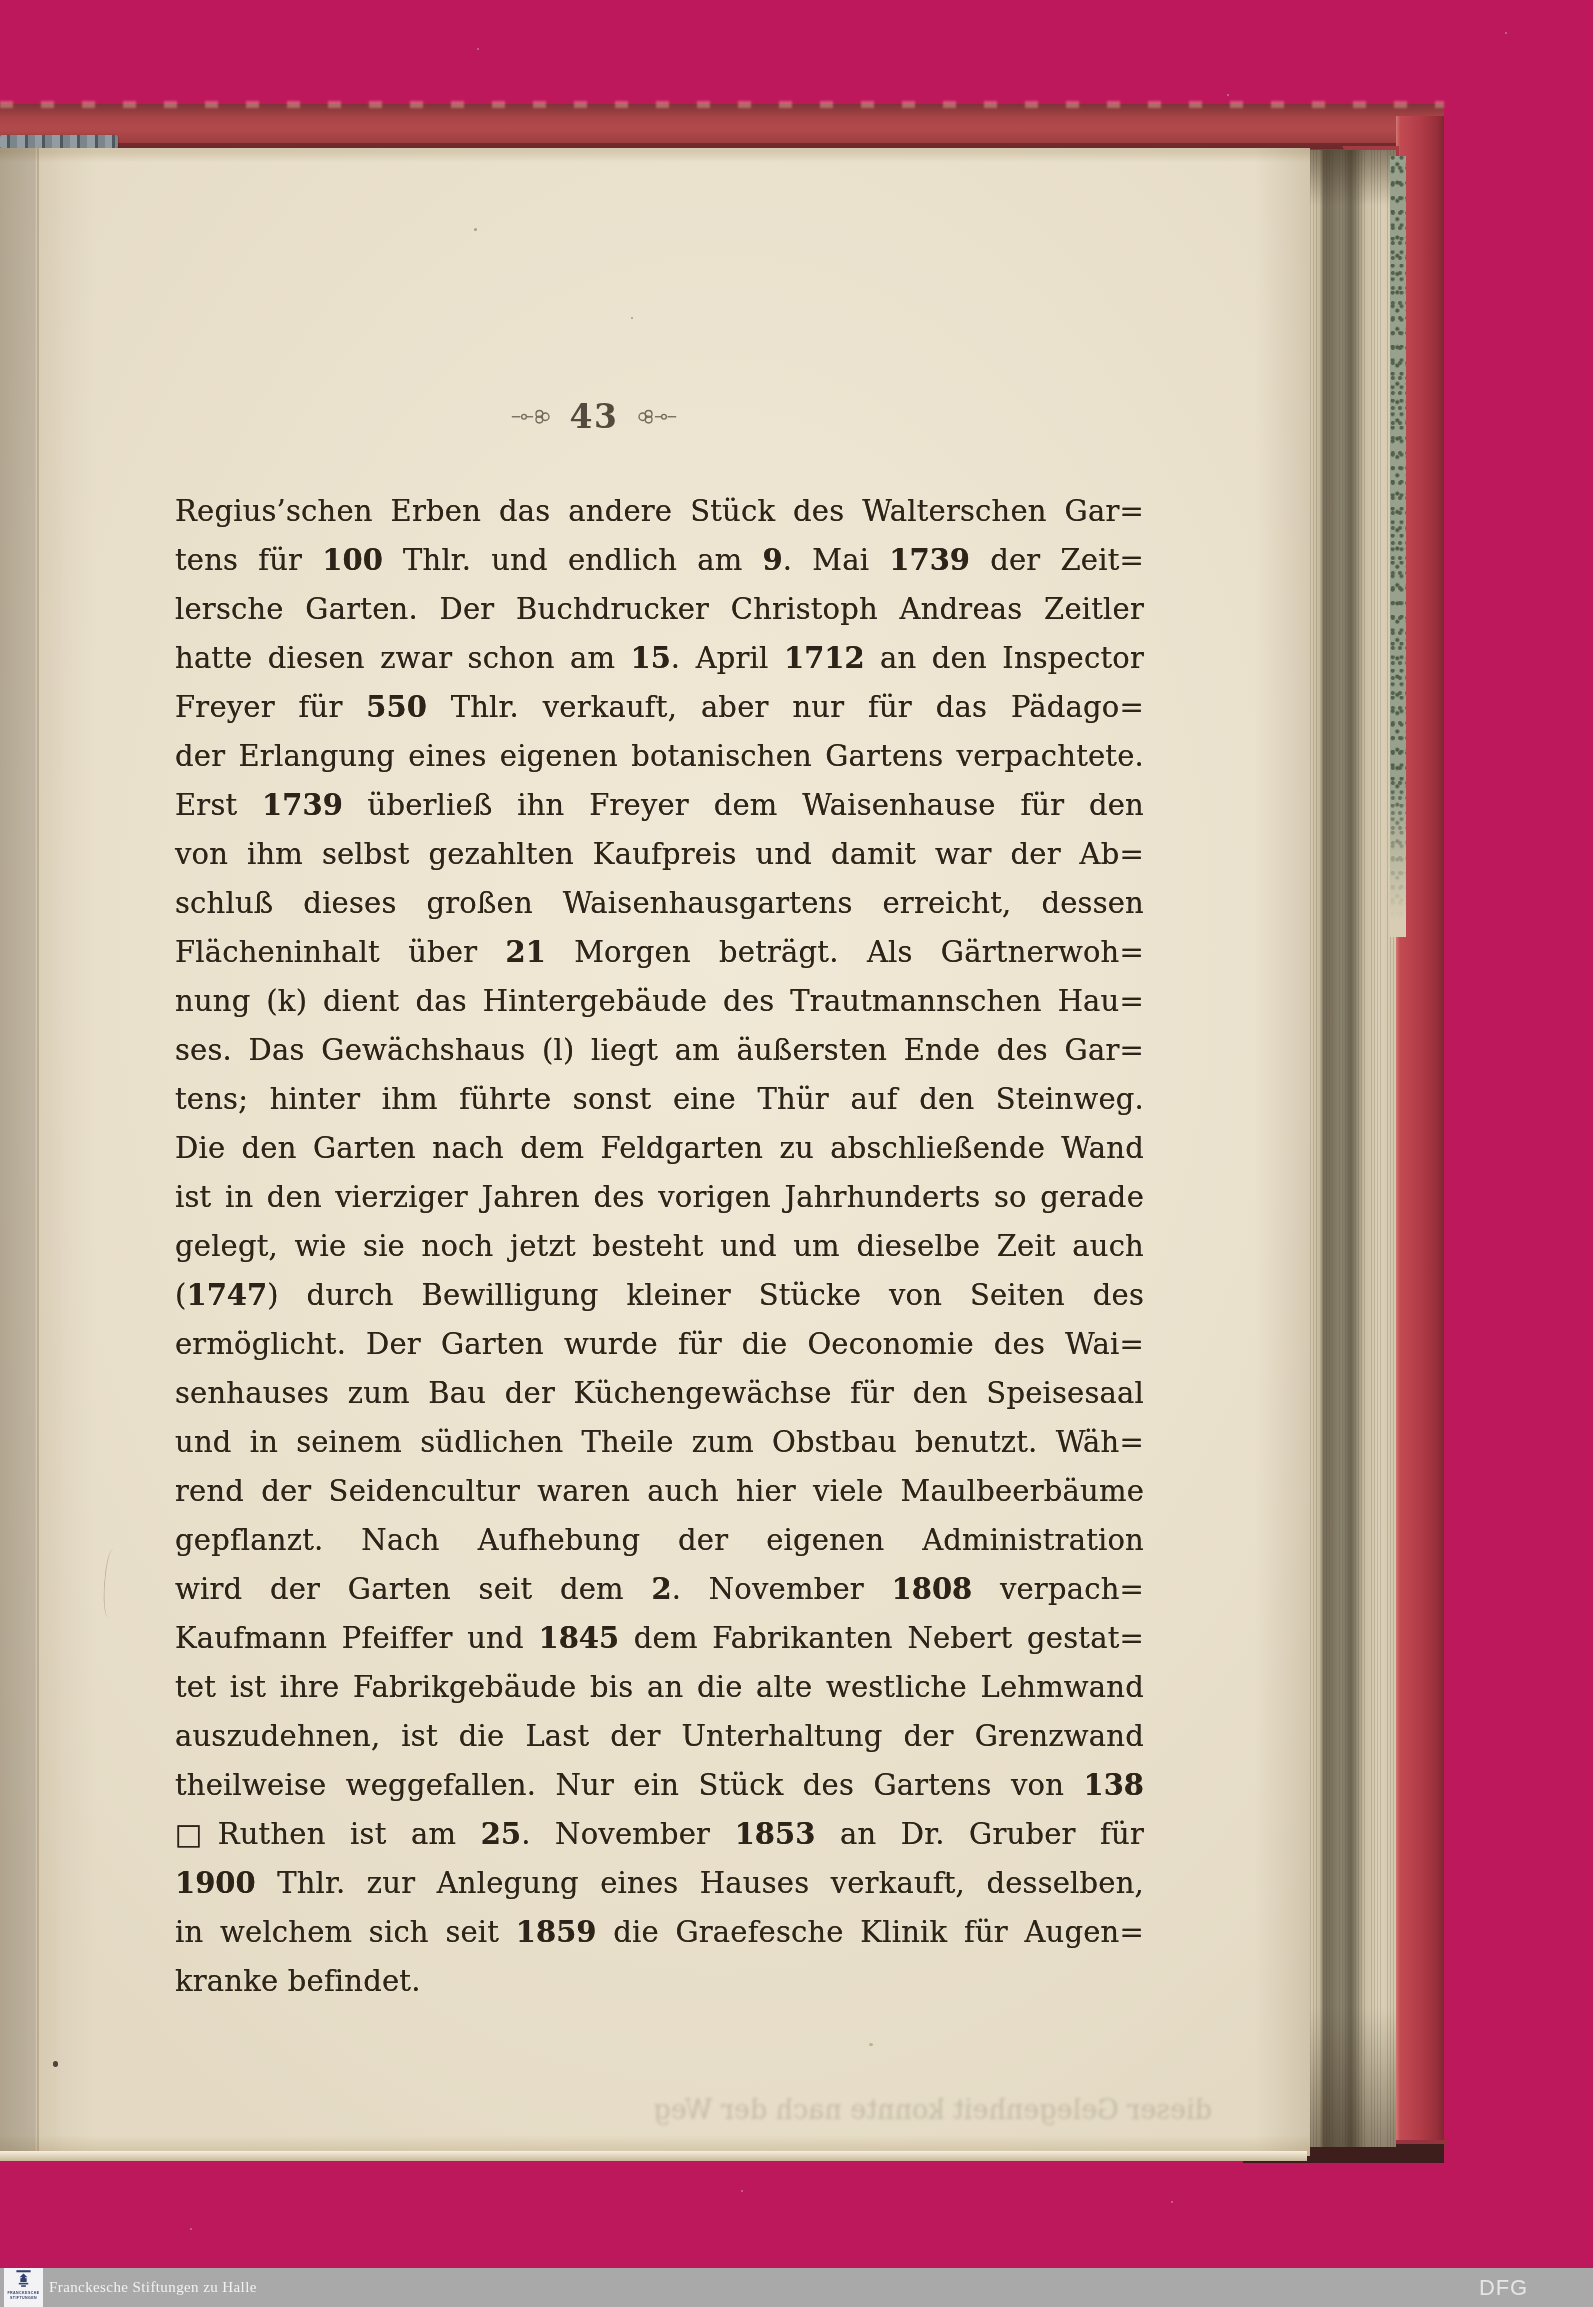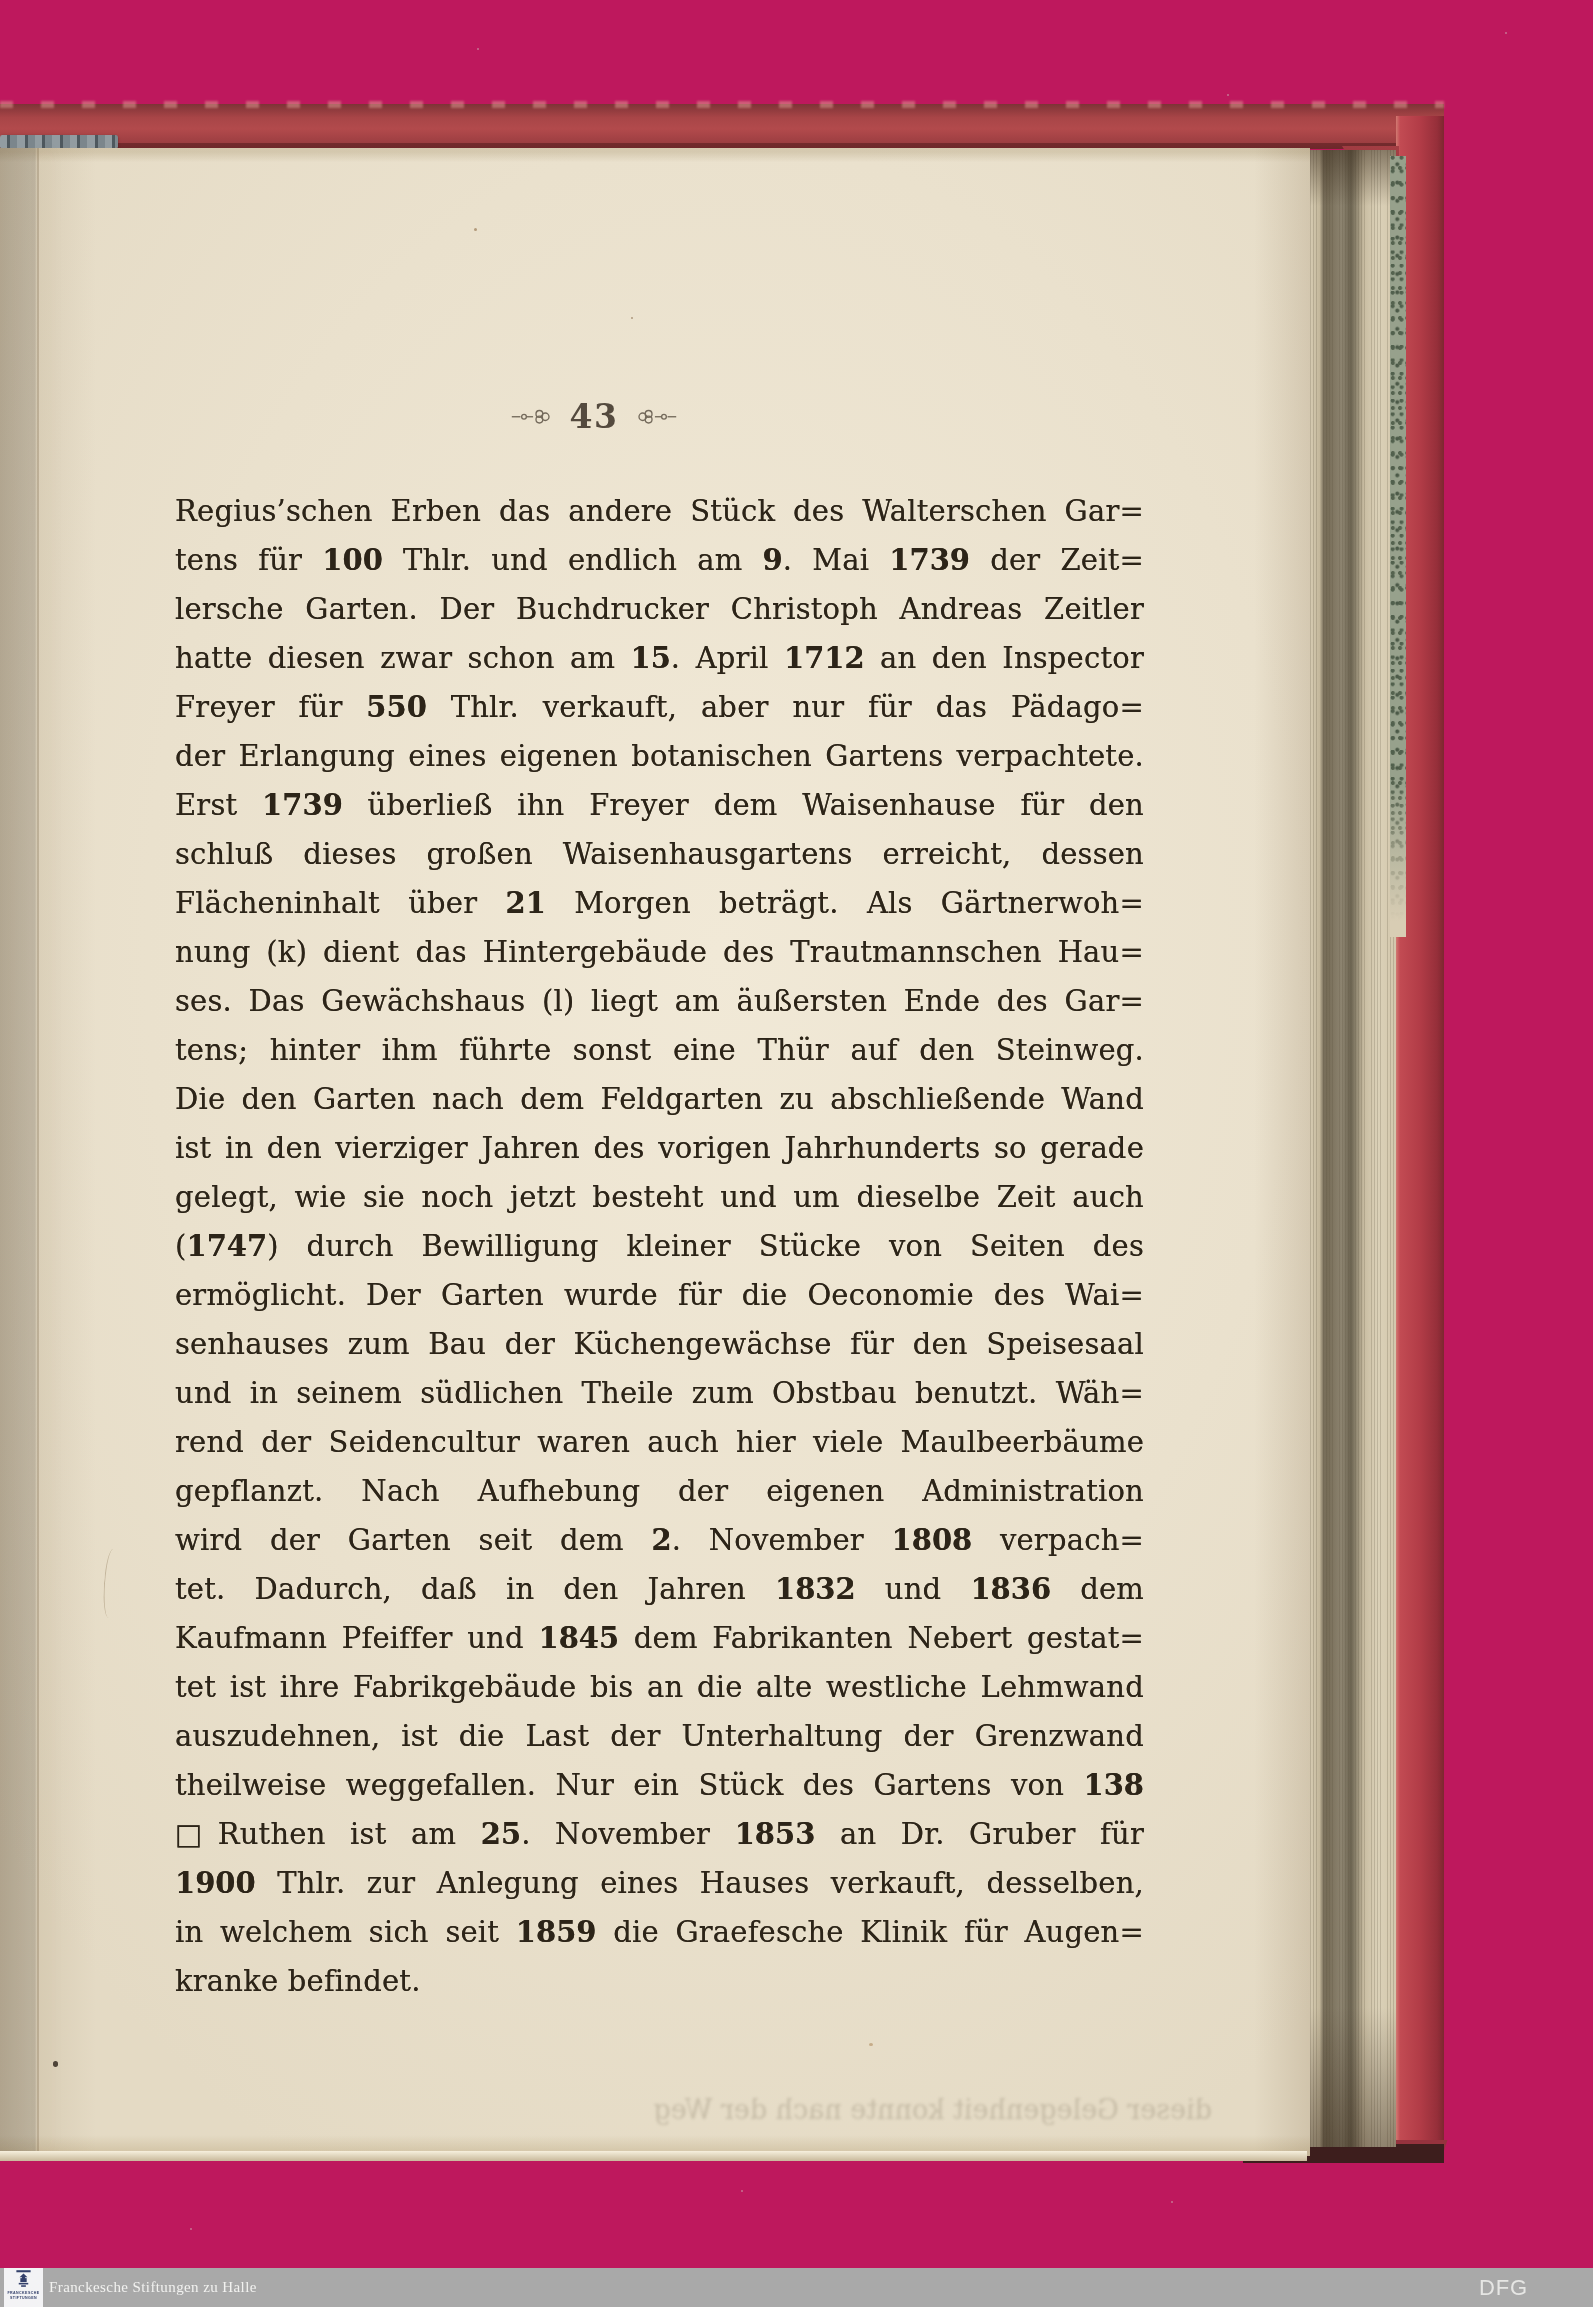--- a/index.html
+++ b/index.html
@@ -134,36 +134,36 @@
     </div>
 
     <div class="textblock">
         <div class="bodyline">Regius’schen Erben das andere Stück des Walterschen Gar=</div>
         <div class="bodyline">tens für <span class="num">100</span> Thlr. und endlich am <span class="num">9</span>. Mai <span class="num">1739</span> der Zeit=</div>
         <div class="bodyline">lersche Garten.  Der Buchdrucker Christoph Andreas Zeitler</div>
         <div class="bodyline">hatte diesen zwar schon am <span class="num">15</span>. April <span class="num">1712</span> an den Inspector</div>
         <div class="bodyline">Freyer für <span class="num">550</span> Thlr. verkauft, aber nur für das Pädago=</div>
         <div class="bodyline">der Erlangung eines eigenen botanischen Gartens verpachtete.</div>
         <div class="bodyline">Erst <span class="num">1739</span> überließ ihn Freyer dem Waisenhause für den</div>
+        <div class="bodyline">von ihm selbst gezahlten Kaufpreis und damit war der Ab=</div>
         <div class="bodyline">schluß dieses großen Waisenhausgartens erreicht, dessen</div>
         <div class="bodyline">Flächeninhalt über <span class="num">21</span> Morgen beträgt.  Als Gärtnerwoh=</div>
         <div class="bodyline">nung (k) dient das Hintergebäude des Trautmannschen Hau=</div>
         <div class="bodyline">ses.  Das Gewächshaus (l) liegt am äußersten Ende des Gar=</div>
         <div class="bodyline">tens; hinter ihm führte sonst eine Thür auf den Steinweg.</div>
         <div class="bodyline">Die den Garten nach dem Feldgarten zu abschließende Wand</div>
         <div class="bodyline">ist in den vierziger Jahren des vorigen Jahrhunderts so gerade</div>
         <div class="bodyline">gelegt, wie sie noch jetzt besteht und um dieselbe Zeit auch</div>
         <div class="bodyline">(<span class="num">1747</span>) durch Bewilligung kleiner Stücke von Seiten des</div>
         <div class="bodyline">ermöglicht.  Der Garten wurde für die Oeconomie des Wai=</div>
         <div class="bodyline">senhauses zum Bau der Küchengewächse für den Speisesaal</div>
         <div class="bodyline">und in seinem südlichen Theile zum Obstbau benutzt.  Wäh=</div>
         <div class="bodyline">rend der Seidencultur waren auch hier viele Maulbeerbäume</div>
         <div class="bodyline">gepflanzt.  Nach Aufhebung der  eigenen Administration</div>
         <div class="bodyline">wird der Garten seit dem <span class="num">2</span>. November <span class="num">1808</span> verpach=</div>
-        <div class="bodyline">tet.  Dadurch, daß in den Jahren <span class="num">1832</span> und <span class="num">1836</span> dem</div>
         <div class="bodyline">Kaufmann Pfeiffer und <span class="num">1845</span> dem Fabrikanten Nebert gestat=</div>
         <div class="bodyline">tet ist ihre Fabrikgebäude bis an die alte westliche Lehmwand</div>
         <div class="bodyline">auszudehnen, ist die Last der Unterhaltung der Grenzwand</div>
         <div class="bodyline">theilweise weggefallen.  Nur ein Stück des Gartens von <span class="num">138</span></div>
         <div class="bodyline">□Ruthen ist am <span class="num">25</span>. November <span class="num">1853</span> an Dr. Gruber für</div>
         <div class="bodyline"><span class="num">1900</span> Thlr. zur Anlegung eines Hauses verkauft, desselben,</div>
         <div class="bodyline">in welchem sich seit <span class="num">1859</span> die Graefesche Klinik für Augen=</div>
         <div class="bodyline last">kranke befindet.</div>
       </div>
 

